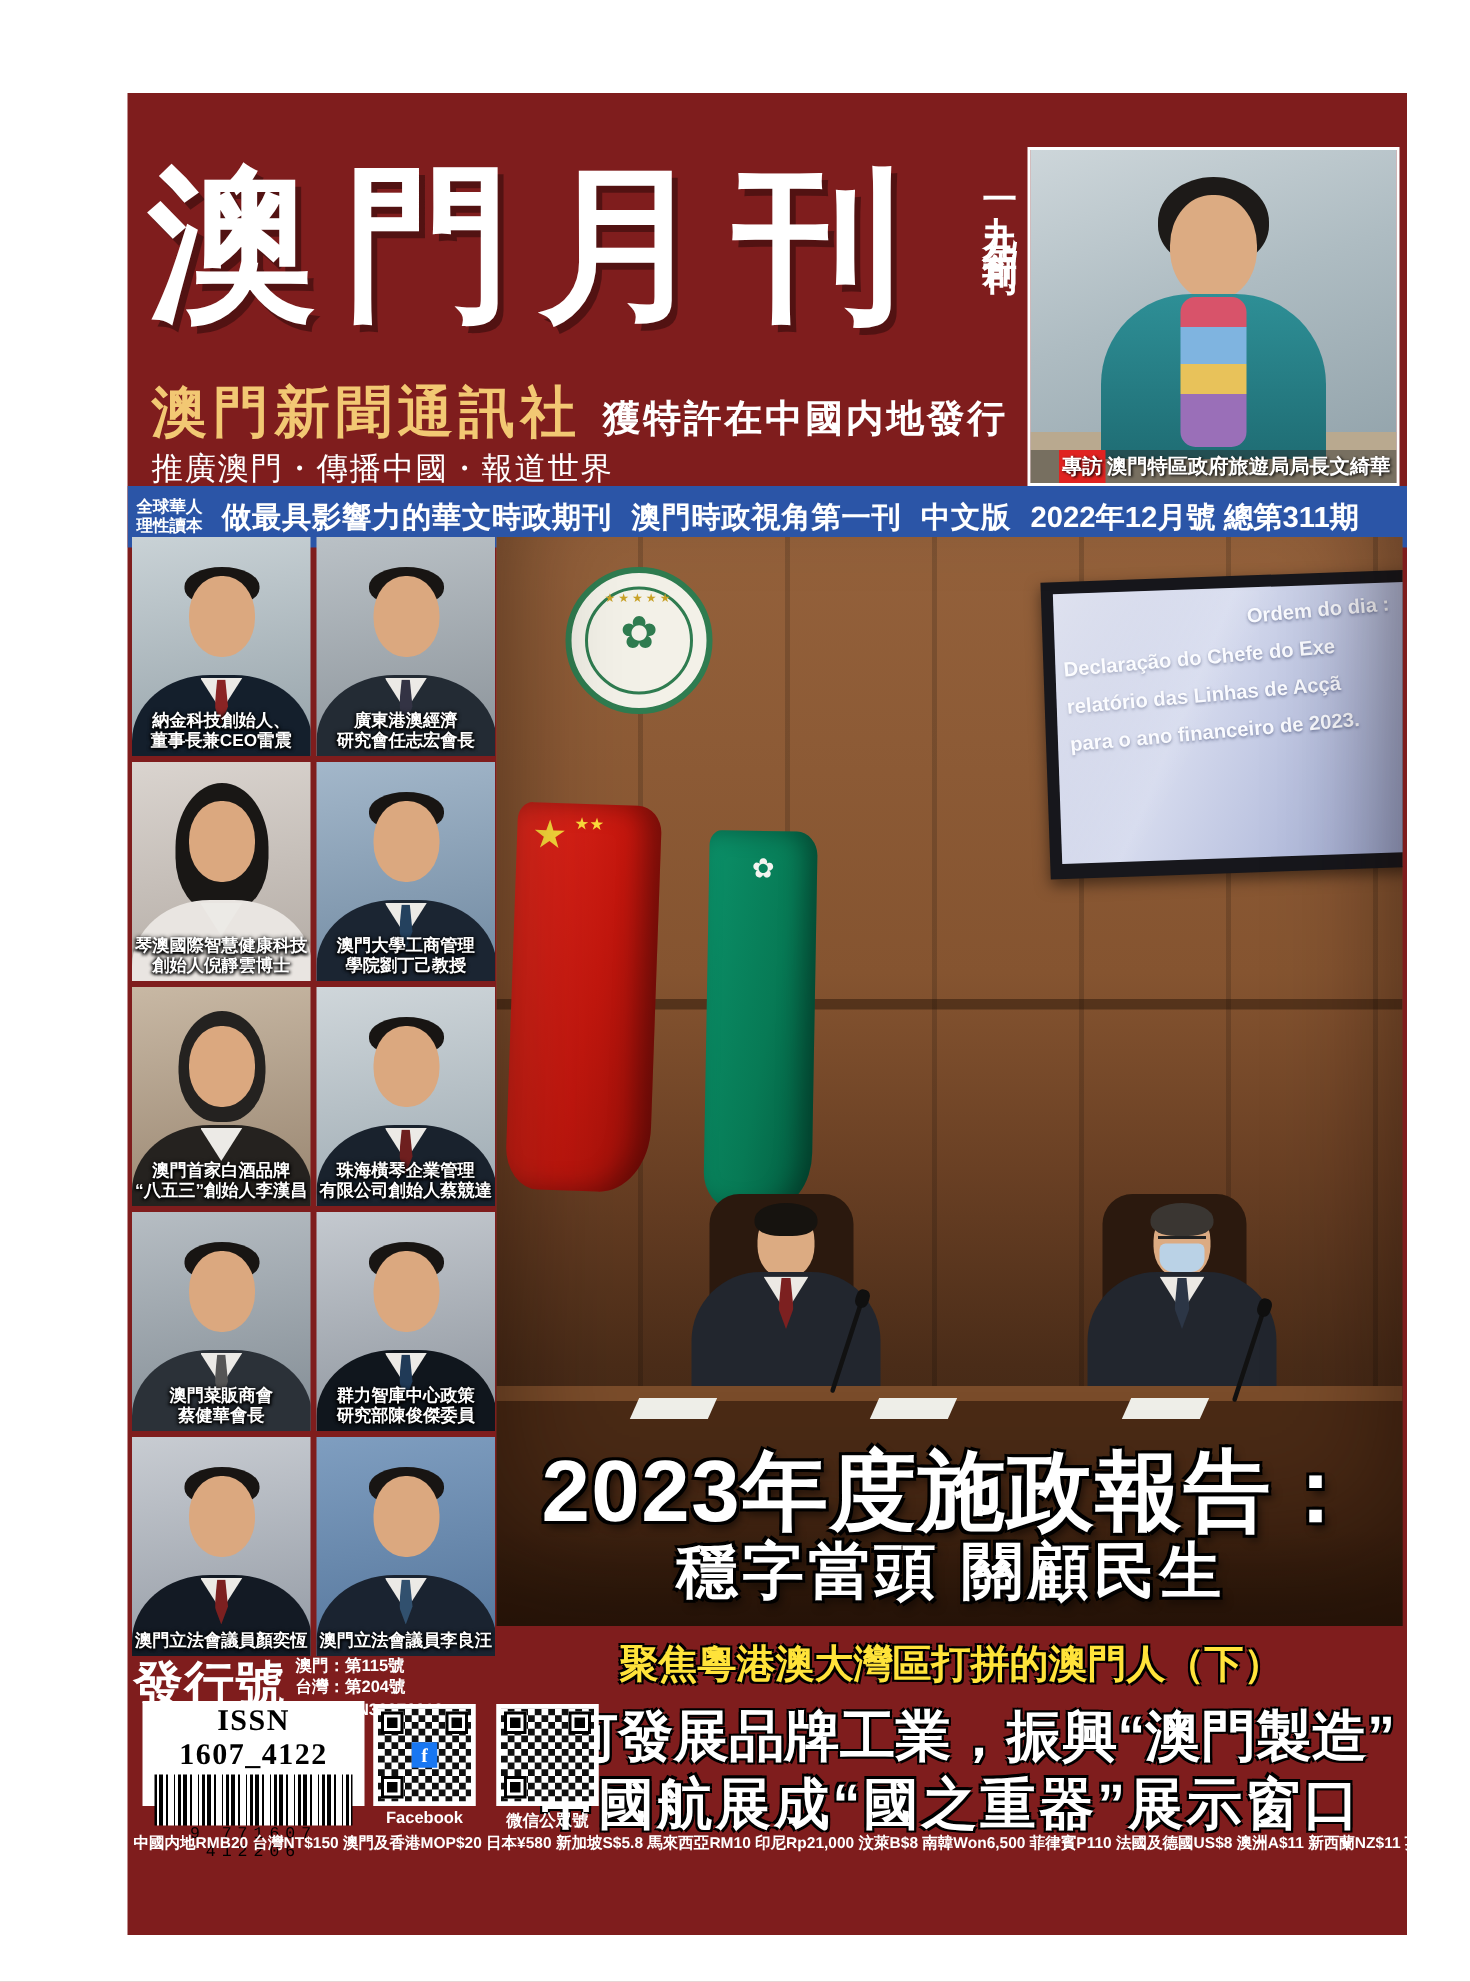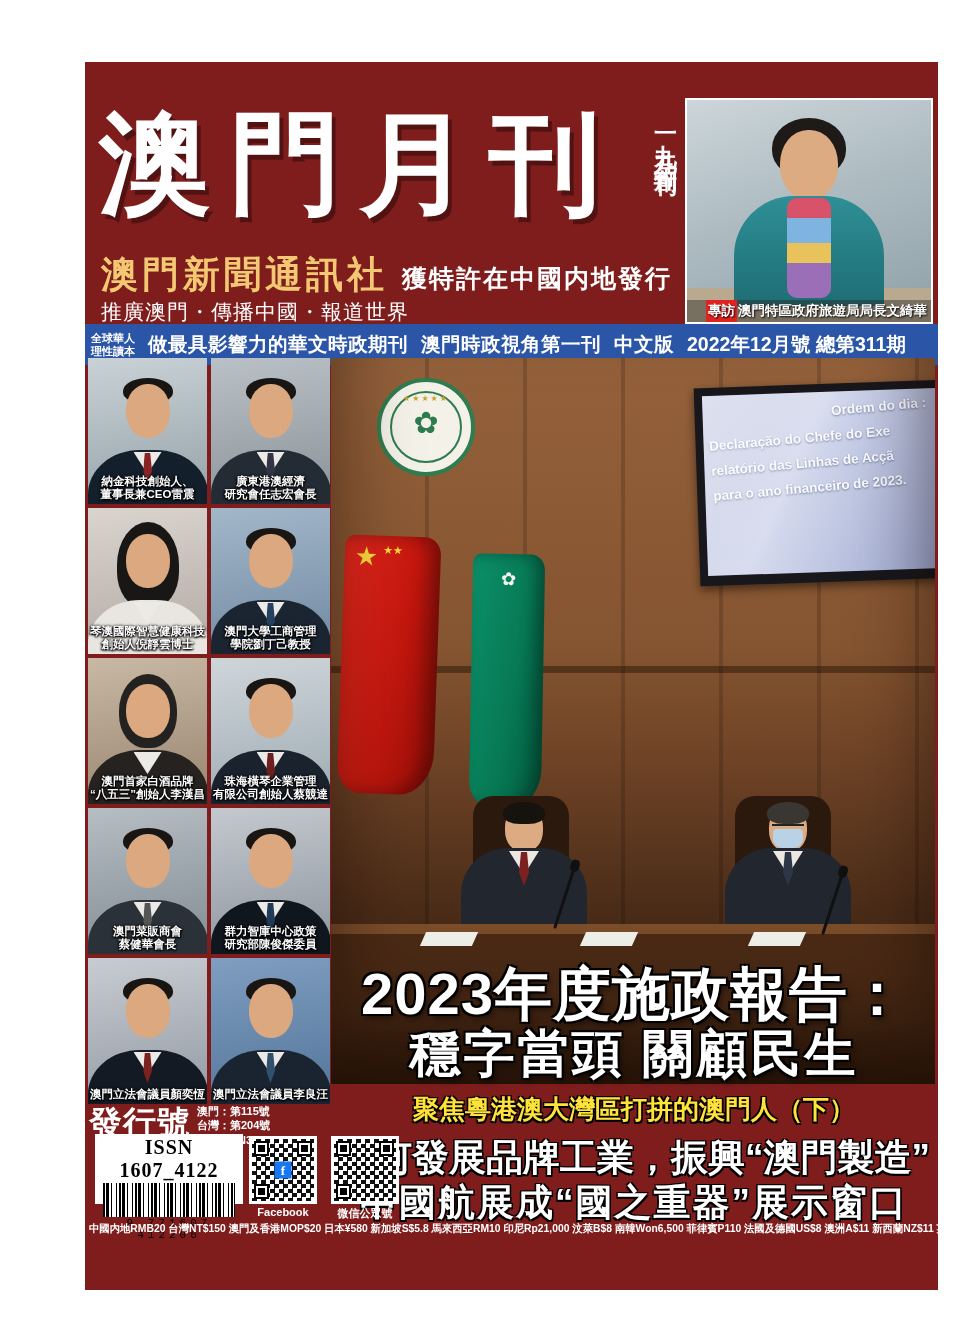--- a/index.html
+++ b/index.html
@@ -135,21 +135,21 @@
   .mic::after{content:"";position:absolute;left:-3px;top:-8px;width:9px;height:12px;background:#101010;border-radius:40%;}
   .mic.m1{left:232px;top:508px;transform:rotate(18deg);}
   .mic.m2{left:500px;top:514px;transform:rotate(18deg);}
   .photo-vignette{position:absolute;inset:0;box-shadow:inset 0 -60px 80px rgba(20,8,2,.55);}
 
   
   .hl{position:absolute;left:248px;width:602px;text-align:center;color:#fff;font-weight:900;
       white-space:nowrap;z-index:30;
       text-shadow:2px 2px 0 #000,-2px 2px 0 #000,2px -2px 0 #000,-2px -2px 0 #000,3px 4px 6px rgba(0,0,0,.55);}
   .hl1{top:894px;font-size:58px;letter-spacing:1px;}
-  .hl2{top:958px;font-size:51px;letter-spacing:3px;}
+  .hl2{top:958px;font-size:41px;letter-spacing:3px;}
   .hl-y{top:1030px;font-size:26px;font-weight:900;color:#ffe33a;
       text-shadow:1.5px 1.5px 0 #000,-1.5px 1.5px 0 #000,1.5px -1.5px 0 #000,-1.5px -1.5px 0 #000;}
   .hl-w1{top:1071px;font-size:37px;}
   .hl-w2{top:1116px;font-size:37px;letter-spacing:2px;}
   .hl-w1,.hl-w2{text-shadow:1.5px 1.5px 0 #000,-1.5px 1.5px 0 #000,1.5px -1.5px 0 #000,-1.5px -1.5px 0 #000;}
 
   
   .dist{position:absolute;left:4px;top:1042px;display:flex;gap:6px;align-items:flex-start;color:#fff;z-index:30;}
   .dist-label{font-size:33px;font-weight:900;letter-spacing:1px;line-height:1;margin-top:2px;}
   .dist-nums{font-size:11px;font-weight:bold;line-height:1.3;white-space:nowrap;}

